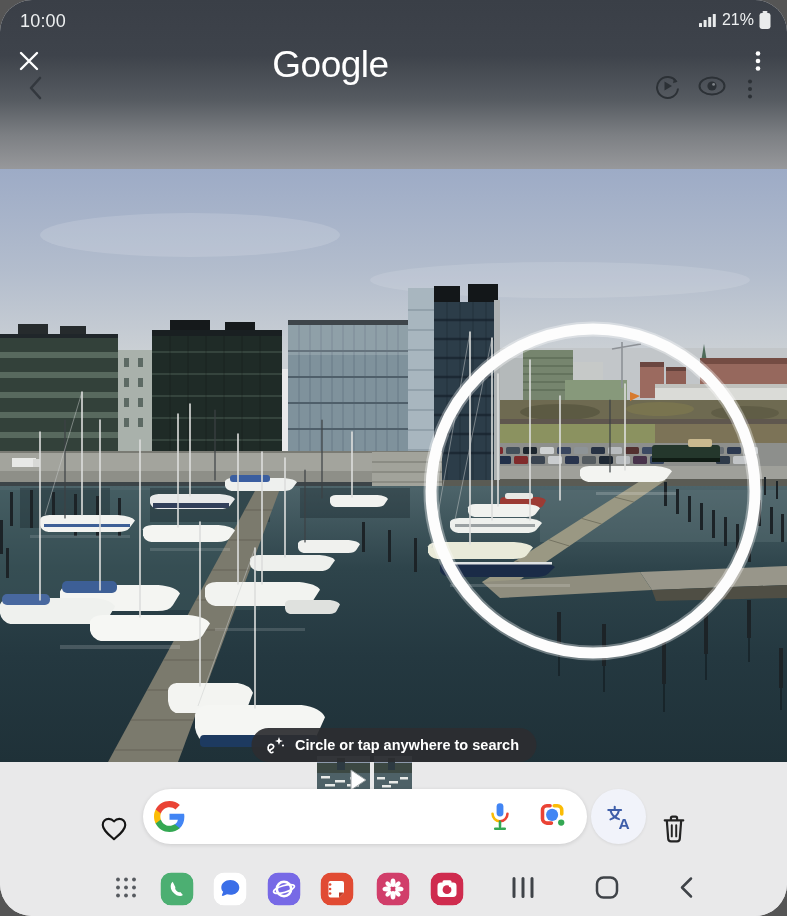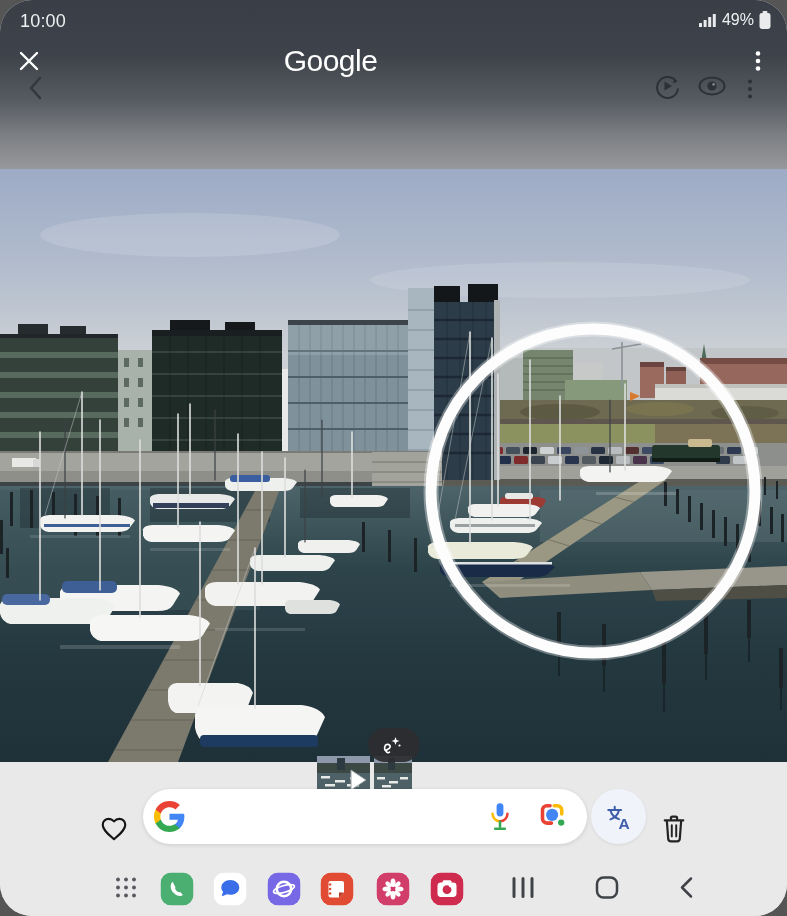--- a/index.html
+++ b/index.html
@@ -11,21 +11,21 @@
   }
   
   .topscrim{position:absolute;left:0;top:0;width:787px;height:169px;
     background:linear-gradient(180deg,#3a3f47 0px,#3e434b 55px,#565b61 100px,#7c7f83 135px,#97989b 169px);}
   .statusbar{position:absolute;left:0;top:0;width:787px;height:40px;color:#eef0f1;}
   .clock{position:absolute;left:20px;top:11px;font-size:18px;letter-spacing:.2px;}
   .sb-right{position:absolute;right:16px;top:10px;display:flex;align-items:center;gap:5px;}
   .battery-pct{font-size:16px;color:#eef0f1;}
   .hdr-close{position:absolute;left:18px;top:50px;width:22px;height:22px;}
   .google-brand{position:absolute;left:0;top:44px;width:661px;text-align:center;
-    color:#fff;font-size:30px;font-weight:500;letter-spacing:-.5px;}
+    color:#fff;font-size:37px;font-weight:500;letter-spacing:-.5px;}
   .hdr-menu{position:absolute;left:752px;top:50px;width:12px;height:22px;}
   .hdr-back{position:absolute;left:26px;top:76px;width:20px;height:24px;}
   .hdr-replay{position:absolute;left:653px;top:72px;width:28px;height:28px;}
   .hdr-eye{position:absolute;left:697px;top:74px;width:30px;height:24px;}
   .hdr-sub{position:absolute;left:744px;top:78px;width:12px;height:22px;}
   
   .photo{position:absolute;left:0;top:169px;width:787px;height:593px;}
   
   .toast{position:absolute;left:50%;top:728px;transform:translateX(-50%);
     height:34px;display:flex;align-items:center;gap:9px;padding:0 17px 0 13px;
@@ -67,21 +67,21 @@
     <div class="clock">10:00</div>
     <div class="sb-right">
       <svg width="18" height="16" viewBox="0 0 18 16">
         <g fill="#e9ebec">
           <rect x="0" y="11" width="3" height="4" rx="0.6"></rect>
           <rect x="4.6" y="8" width="3" height="7" rx="0.6"></rect>
           <rect x="9.2" y="5" width="3" height="10" rx="0.6"></rect>
           <rect x="13.8" y="2" width="3" height="13" rx="0.6"></rect>
         </g>
       </svg>
-      <span class="battery-pct">49%</span>
+      <span class="battery-pct">21%</span>
       <svg width="12" height="20" viewBox="0 0 12 20">
         <rect x="3.5" y="1" width="5" height="2" rx="1" fill="#e9ebec"></rect>
         <rect x="0.5" y="3" width="11" height="16" rx="2.4" fill="#e9ebec"></rect>
       </svg>
     </div>
   </div>
 
   <button class="hdr-close" style="background:none;border:none;padding:0;cursor:pointer;">
     <svg width="22" height="22" viewBox="0 0 22 22">
       <path d="M3 3 L19 19 M19 3 L3 19" stroke="#fff" stroke-width="2.4" stroke-linecap="round"></path>
@@ -408,20 +408,21 @@
       <circle cx="593" cy="491" r="162" fill="none" stroke="#fdfdfd" stroke-width="11"></circle>
     </g>
   </svg>
 
   <div class="toast">
     <svg width="22" height="22" viewBox="0 0 22 22">
       <path d="M5 17 C2.6 15 3.4 10.8 6.2 10.4 C8.8 10 10 12.4 8.6 14 C7.2 15.6 4.6 15.2 5.4 17.6 C5.9 19 7.6 19 8.4 18.2" fill="none" stroke="#fff" stroke-width="1.7" stroke-linecap="round"></path>
       <path d="M14.5 3 L15.6 5.9 L18.5 7 L15.6 8.1 L14.5 11 L13.4 8.1 L10.5 7 L13.4 5.9 Z" fill="#fff"></path>
       <circle cx="18.5" cy="11.5" r="1.1" fill="#fff"></circle>
     </svg>
+    <span>Circle or tap anywhere to search</span>
   </div>
 
   <div class="panel"></div>
 
   <div class="thumb thumb1">
     <svg width="53" height="34" viewBox="0 0 53 34">
       <rect width="53" height="34" fill="#8d99ab"></rect>
         <rect y="7" width="53" height="10" fill="#3c4843"></rect>
       <rect x="20" y="2" width="8" height="12" fill="#2d3a42"></rect>
         <rect y="17" width="53" height="17" fill="#4e6167"></rect>

